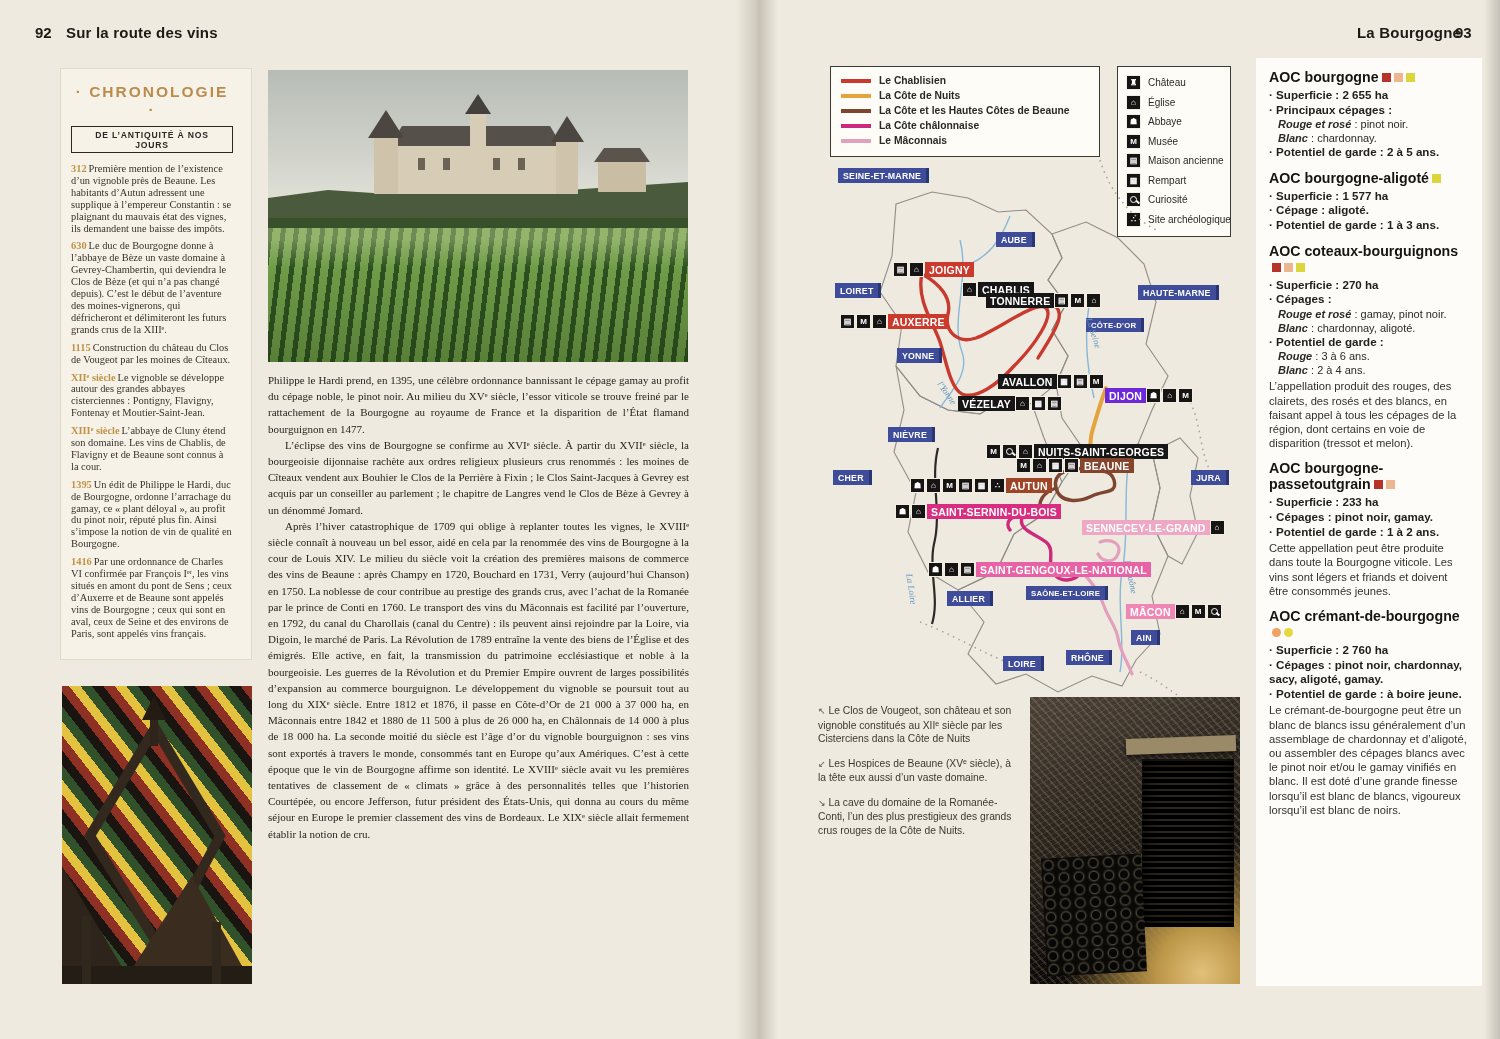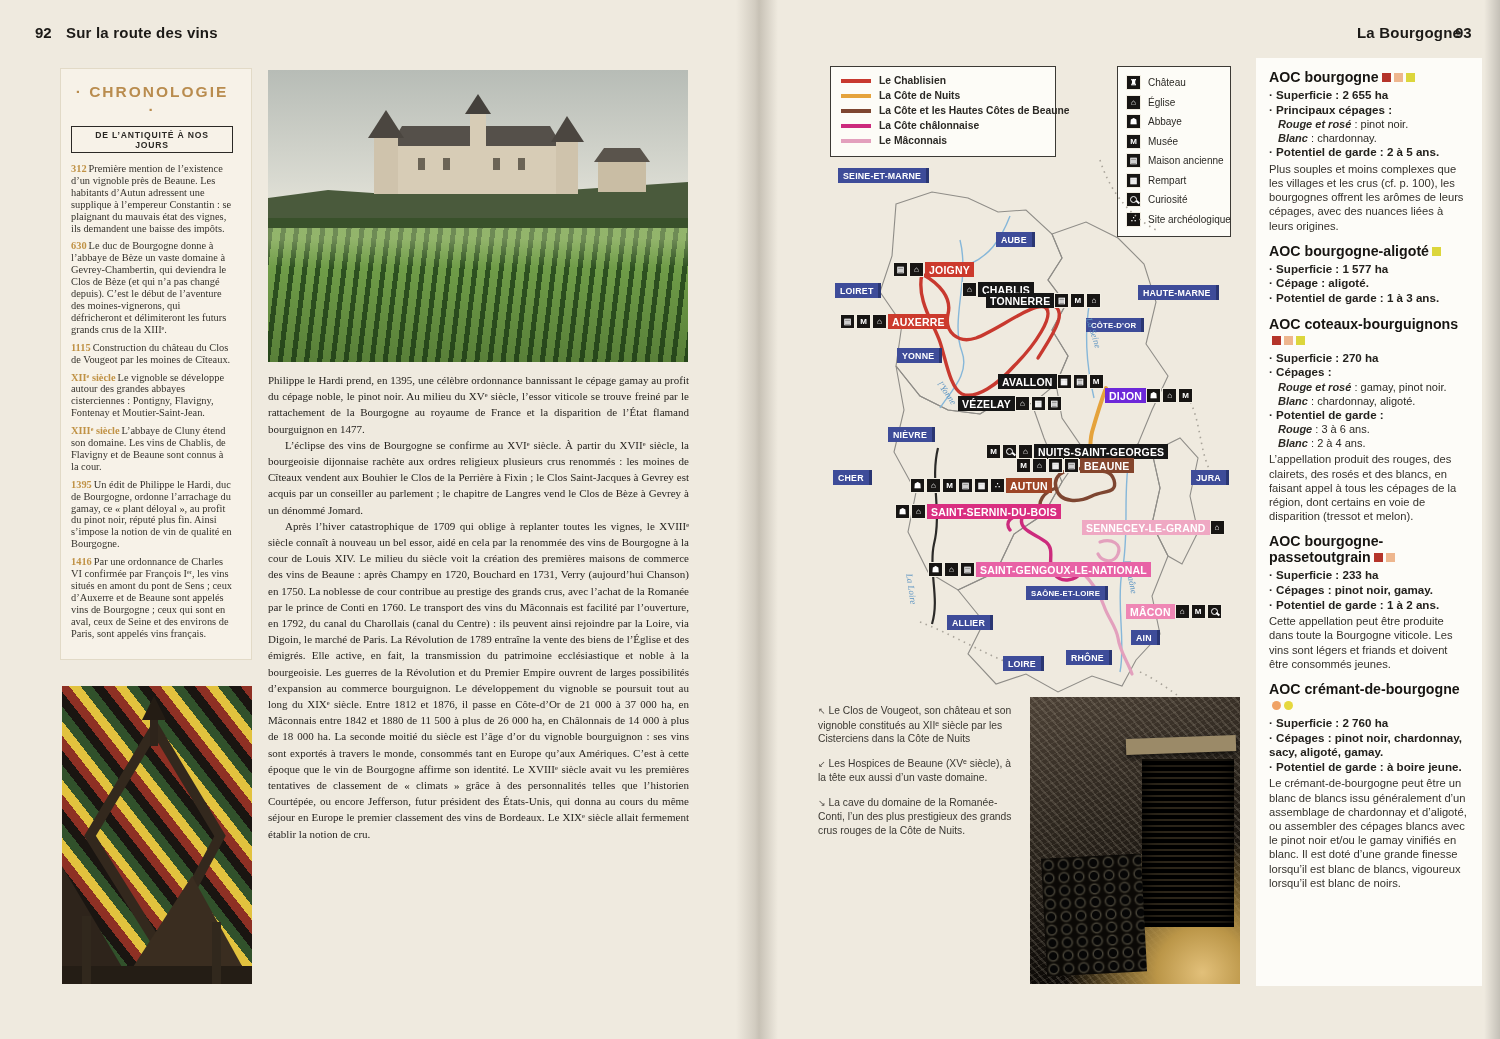--- a/index.html
+++ b/index.html
@@ -53,21 +53,21 @@
   .lintel{position:absolute;right:4px;top:40px;width:110px;height:16px;background:#9b8a68;
     box-shadow:0 3px 6px rgba(0,0,0,.7);transform:rotate(-2deg);}
 
   
   .caps{left:818px;top:704px;width:202px;}
   .cap{font-size:10.3px;line-height:13.5px;color:#3b3832;margin-bottom:11px;}
   .cap .arr{font-size:9px;margin-right:3px;color:#55504a;}
 
   
   .lgd{background:#fdfcf7;border:1px solid #3c3a35;box-sizing:border-box;}
-  .lgd-routes{left:830px;top:66px;width:226px;padding:8px 10px 6px;}
+  .lgd-routes{left:830px;top:66px;width:270px;padding:8px 10px 6px;}
   .lgd-row{display:flex;align-items:center;margin-bottom:4px;}
   .chip{width:30px;height:4px;margin-right:8px;flex:none;}
   .lgd-label{font-size:10.3px;font-weight:bold;color:#2b2925;white-space:nowrap;}
   .lgd-icons{left:1117px;top:66px;width:114px;padding:8px 8px 5px;}
   .ic-row{display:flex;align-items:center;margin-bottom:4.5px;}
   .ic-row .lgd-label{font-weight:normal;font-size:10px;}
   .mic{width:13px;height:13px;background:#171513;color:#fff;font-size:8px;line-height:13px;
        font-weight:bold;text-align:center;flex:none;margin-right:1px;border:1px solid #f2eee3;
        box-sizing:content-box;position:relative;}
   .ic-row .mic{margin-right:7px;}
@@ -270,21 +270,21 @@
 
     <div class="dept" style="left:38px;top:16px">SEINE-ET-MARNE</div>
     <div class="dept" style="left:196px;top:80px">AUBE</div>
     <div class="dept" style="left:35px;top:131px">LOIRET</div>
     <div class="dept" style="left:97px;top:196px">YONNE</div>
     <div class="dept" style="left:338px;top:133px">HAUTE-MARNE</div>
     <div class="dept" style="left:286px;top:166px;font-size:7.8px">CÔTE-D'OR</div>
     <div class="dept" style="left:88px;top:275px">NIÈVRE</div>
     <div class="dept" style="left:33px;top:318px">CHER</div>
     <div class="dept" style="left:391px;top:318px">JURA</div>
-    <div class="dept" style="left:147px;top:463px">ALLIER</div>
+    <div class="dept" style="left:147px;top:439px">ALLIER</div>
     <div class="dept" style="left:226px;top:434px;font-size:7.8px">SAÔNE-ET-LOIRE</div>
     <div class="dept" style="left:203px;top:504px">LOIRE</div>
     <div class="dept" style="left:266px;top:498px">RHÔNE</div>
     <div class="dept" style="left:331px;top:478px">AIN</div>
 
     <div class="river" style="left:278px;top:176px;transform:rotate(72deg)">La Seine</div>
     <div class="river" style="left:134px;top:236px;transform:rotate(55deg)">l'Yonne</div>
     <div class="river" style="left:314px;top:420px;transform:rotate(78deg)">La Saône</div>
     <div class="river" style="left:96px;top:432px;transform:rotate(82deg)">La Loire</div>
 
@@ -385,21 +385,20 @@
   </div>
 
   <div class="abs aocpanel">
 
     <div class="aoc-h"><span>AOC bourgogne</span><span class="sw" style="background:#b5342a"></span><span class="sw" style="background:#eeb68e"></span><span class="sw" style="background:#dcd63c"></span></div>
     <div class="bl">Superficie : 2 655 ha</div>
     <div class="bl">Principaux cépages :</div>
     <div class="subl"><i>Rouge et rosé</i><span> : pinot noir.</span></div>
     <div class="subl"><i>Blanc</i><span> : chardonnay.</span></div>
     <div class="bl">Potentiel de garde : 2 à 5 ans.</div>
-    <p class="ab">Plus souples et moins complexes que les villages et les crus (cf. p. 100), les bourgognes offrent les arômes de leurs cépages, avec des nuances liées à leurs origines.</p>
 
     <div class="aoc-h"><span>AOC bourgogne-aligoté</span><span class="sw" style="background:#dcd63c"></span></div>
     <div class="bl">Superficie : 1 577 ha</div>
     <div class="bl">Cépage : aligoté.</div>
     <div class="bl">Potentiel de garde : 1 à 3 ans.</div>
 
     <div class="aoc-h"><span>AOC coteaux-bourguignons</span><span class="sw" style="background:#b5342a"></span><span class="sw" style="background:#eeb68e"></span><span class="sw" style="background:#dcd63c"></span></div>
     <div class="bl">Superficie : 270 ha</div>
     <div class="bl">Cépages :</div>
     <div class="subl"><i>Rouge et rosé</i><span> : gamay, pinot noir.</span></div>

